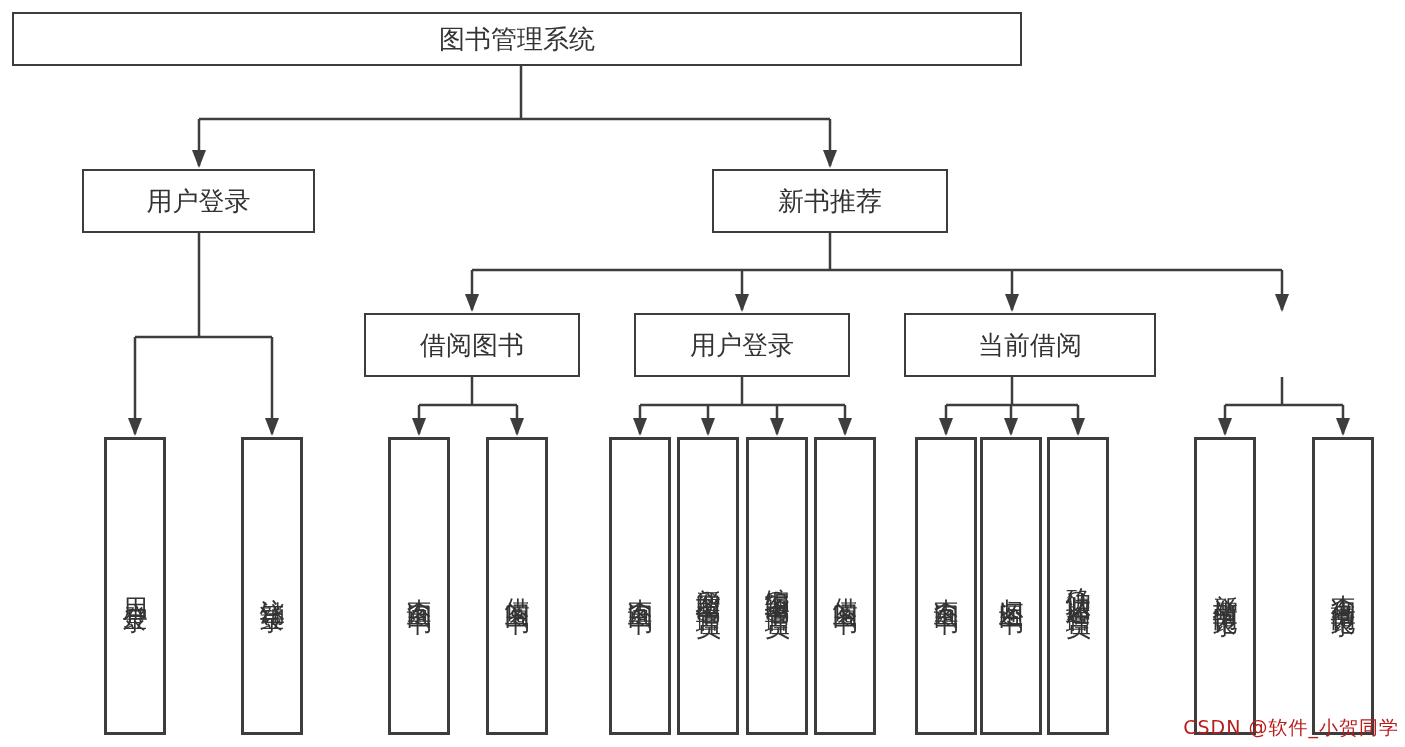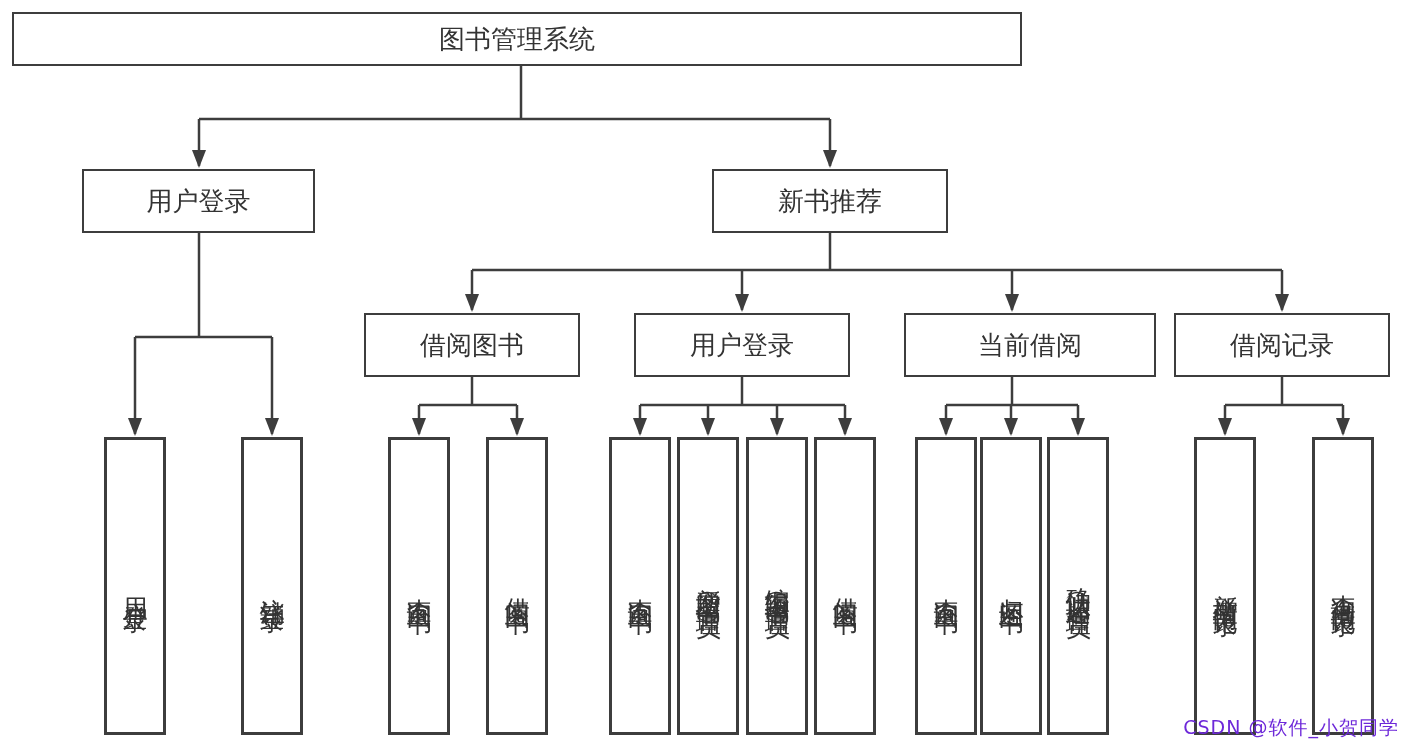--- a/index.html
+++ b/index.html
@@ -13,21 +13,21 @@
     display:flex;align-items:center;justify-content:center;box-sizing:border-box;
     font-size:26px;color:#333;white-space:nowrap;
   }
   .leaf{border-width:3px;}
   .vtext{
     writing-mode:vertical-rl;text-orientation:mixed;
     font-size:25px;line-height:1.1;letter-spacing:4px;color:#333;
   }
   #watermark{
     position:absolute;right:6px;bottom:6px;z-index:3;
-    font-size:19px;color:#6d28d9;letter-spacing:1px;
+    font-size:19px;color:#b91c1c;letter-spacing:1px;
   }
 </style>
 </head>
 <body>
 
 <div id="canvas">
 
   <svg id="wires" width="1405" height="747" viewBox="0 0 1405 747">
     <defs>
       <marker id="arrow" viewBox="0 0 18 14" refX="16" refY="7" markerWidth="18" markerHeight="14" markerUnits="userSpaceOnUse" orient="auto">
@@ -79,21 +79,20 @@
   </svg>
 
   <div class="node" style="left:12px;top:12px;width:1010px;height:54px">图书管理系统</div>
 
   <div class="node" style="left:82px;top:169px;width:233px;height:64px">用户登录</div>
   <div class="node" style="left:712px;top:169px;width:236px;height:64px">新书推荐</div>
 
   <div class="node" style="left:364px;top:313px;width:216px;height:64px">借阅图书</div>
   <div class="node" style="left:634px;top:313px;width:216px;height:64px">用户登录</div>
   <div class="node" style="left:904px;top:313px;width:252px;height:64px">当前借阅</div>
-  <div class="node" style="left:1174px;top:313px;width:216px;height:64px">借阅记录</div>
 
   <div class="node leaf" style="left:104px;top:437px;width:62px;height:298px">
     <span class="vtext">用户登录</span>
   </div>
   <div class="node leaf" style="left:241px;top:437px;width:62px;height:298px">
     <span class="vtext">注销登录</span>
   </div>
 
   <div class="node leaf" style="left:388px;top:437px;width:62px;height:298px">
     <span class="vtext">查询图书</span>

